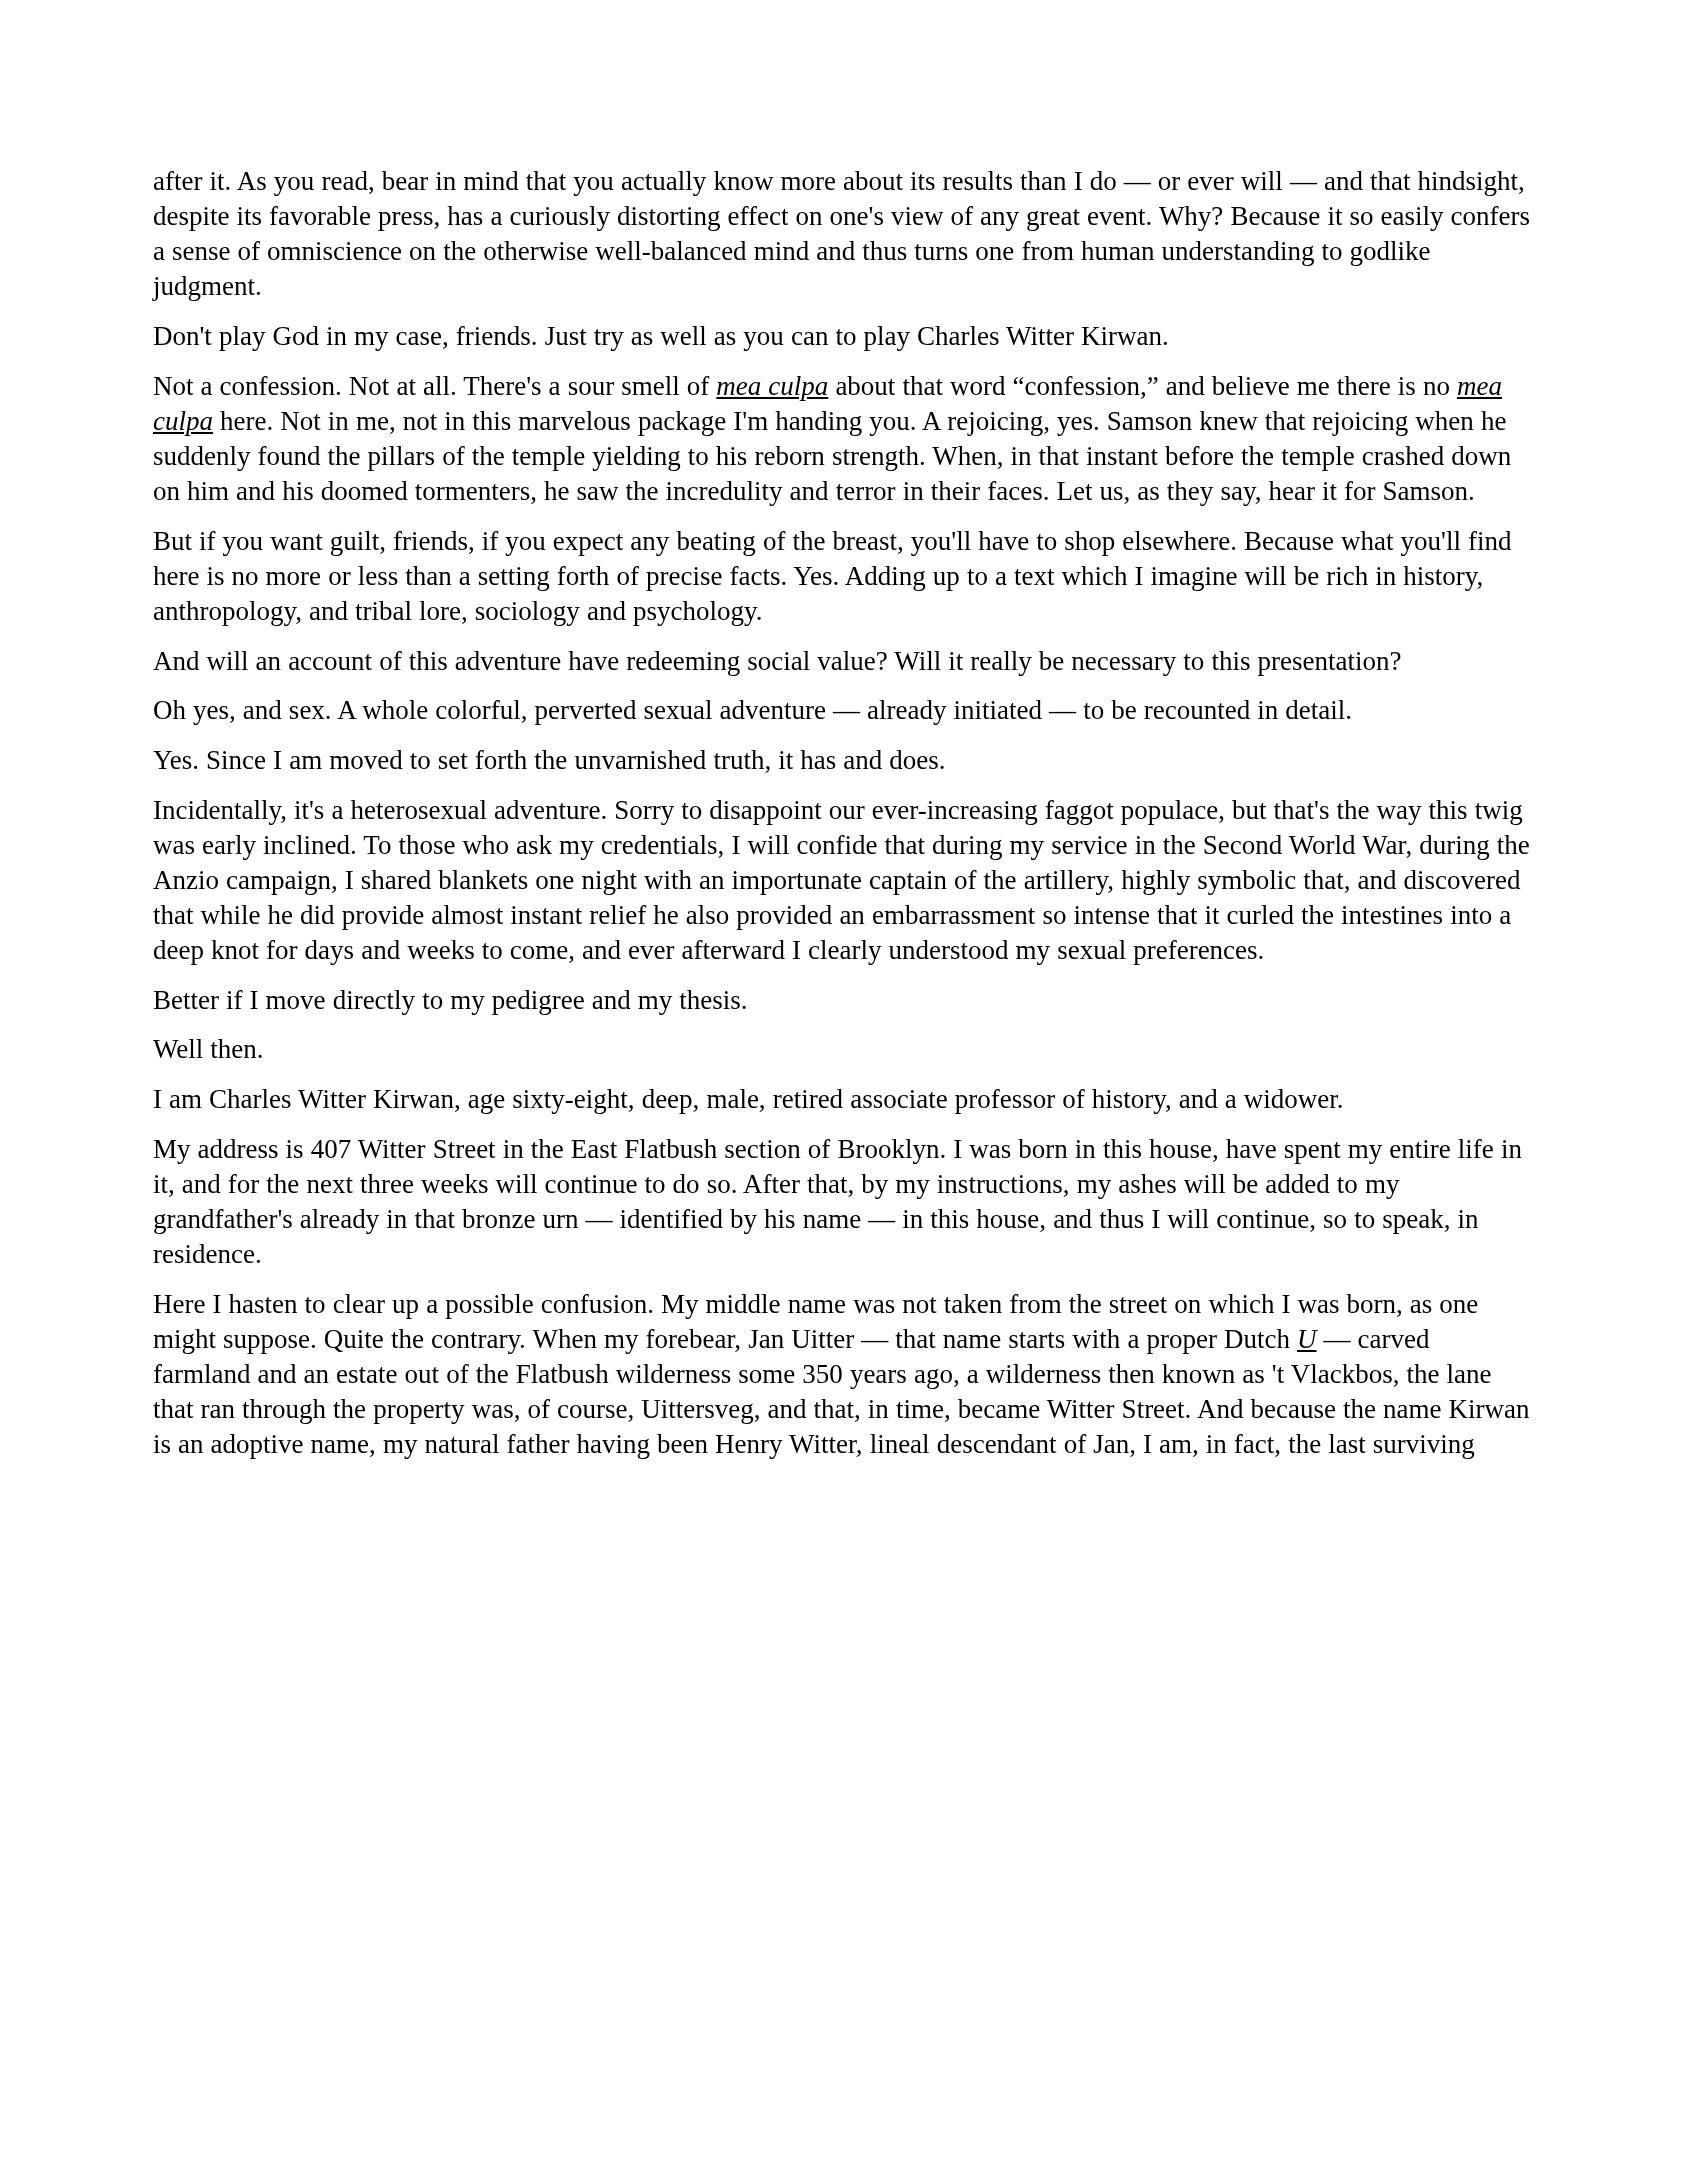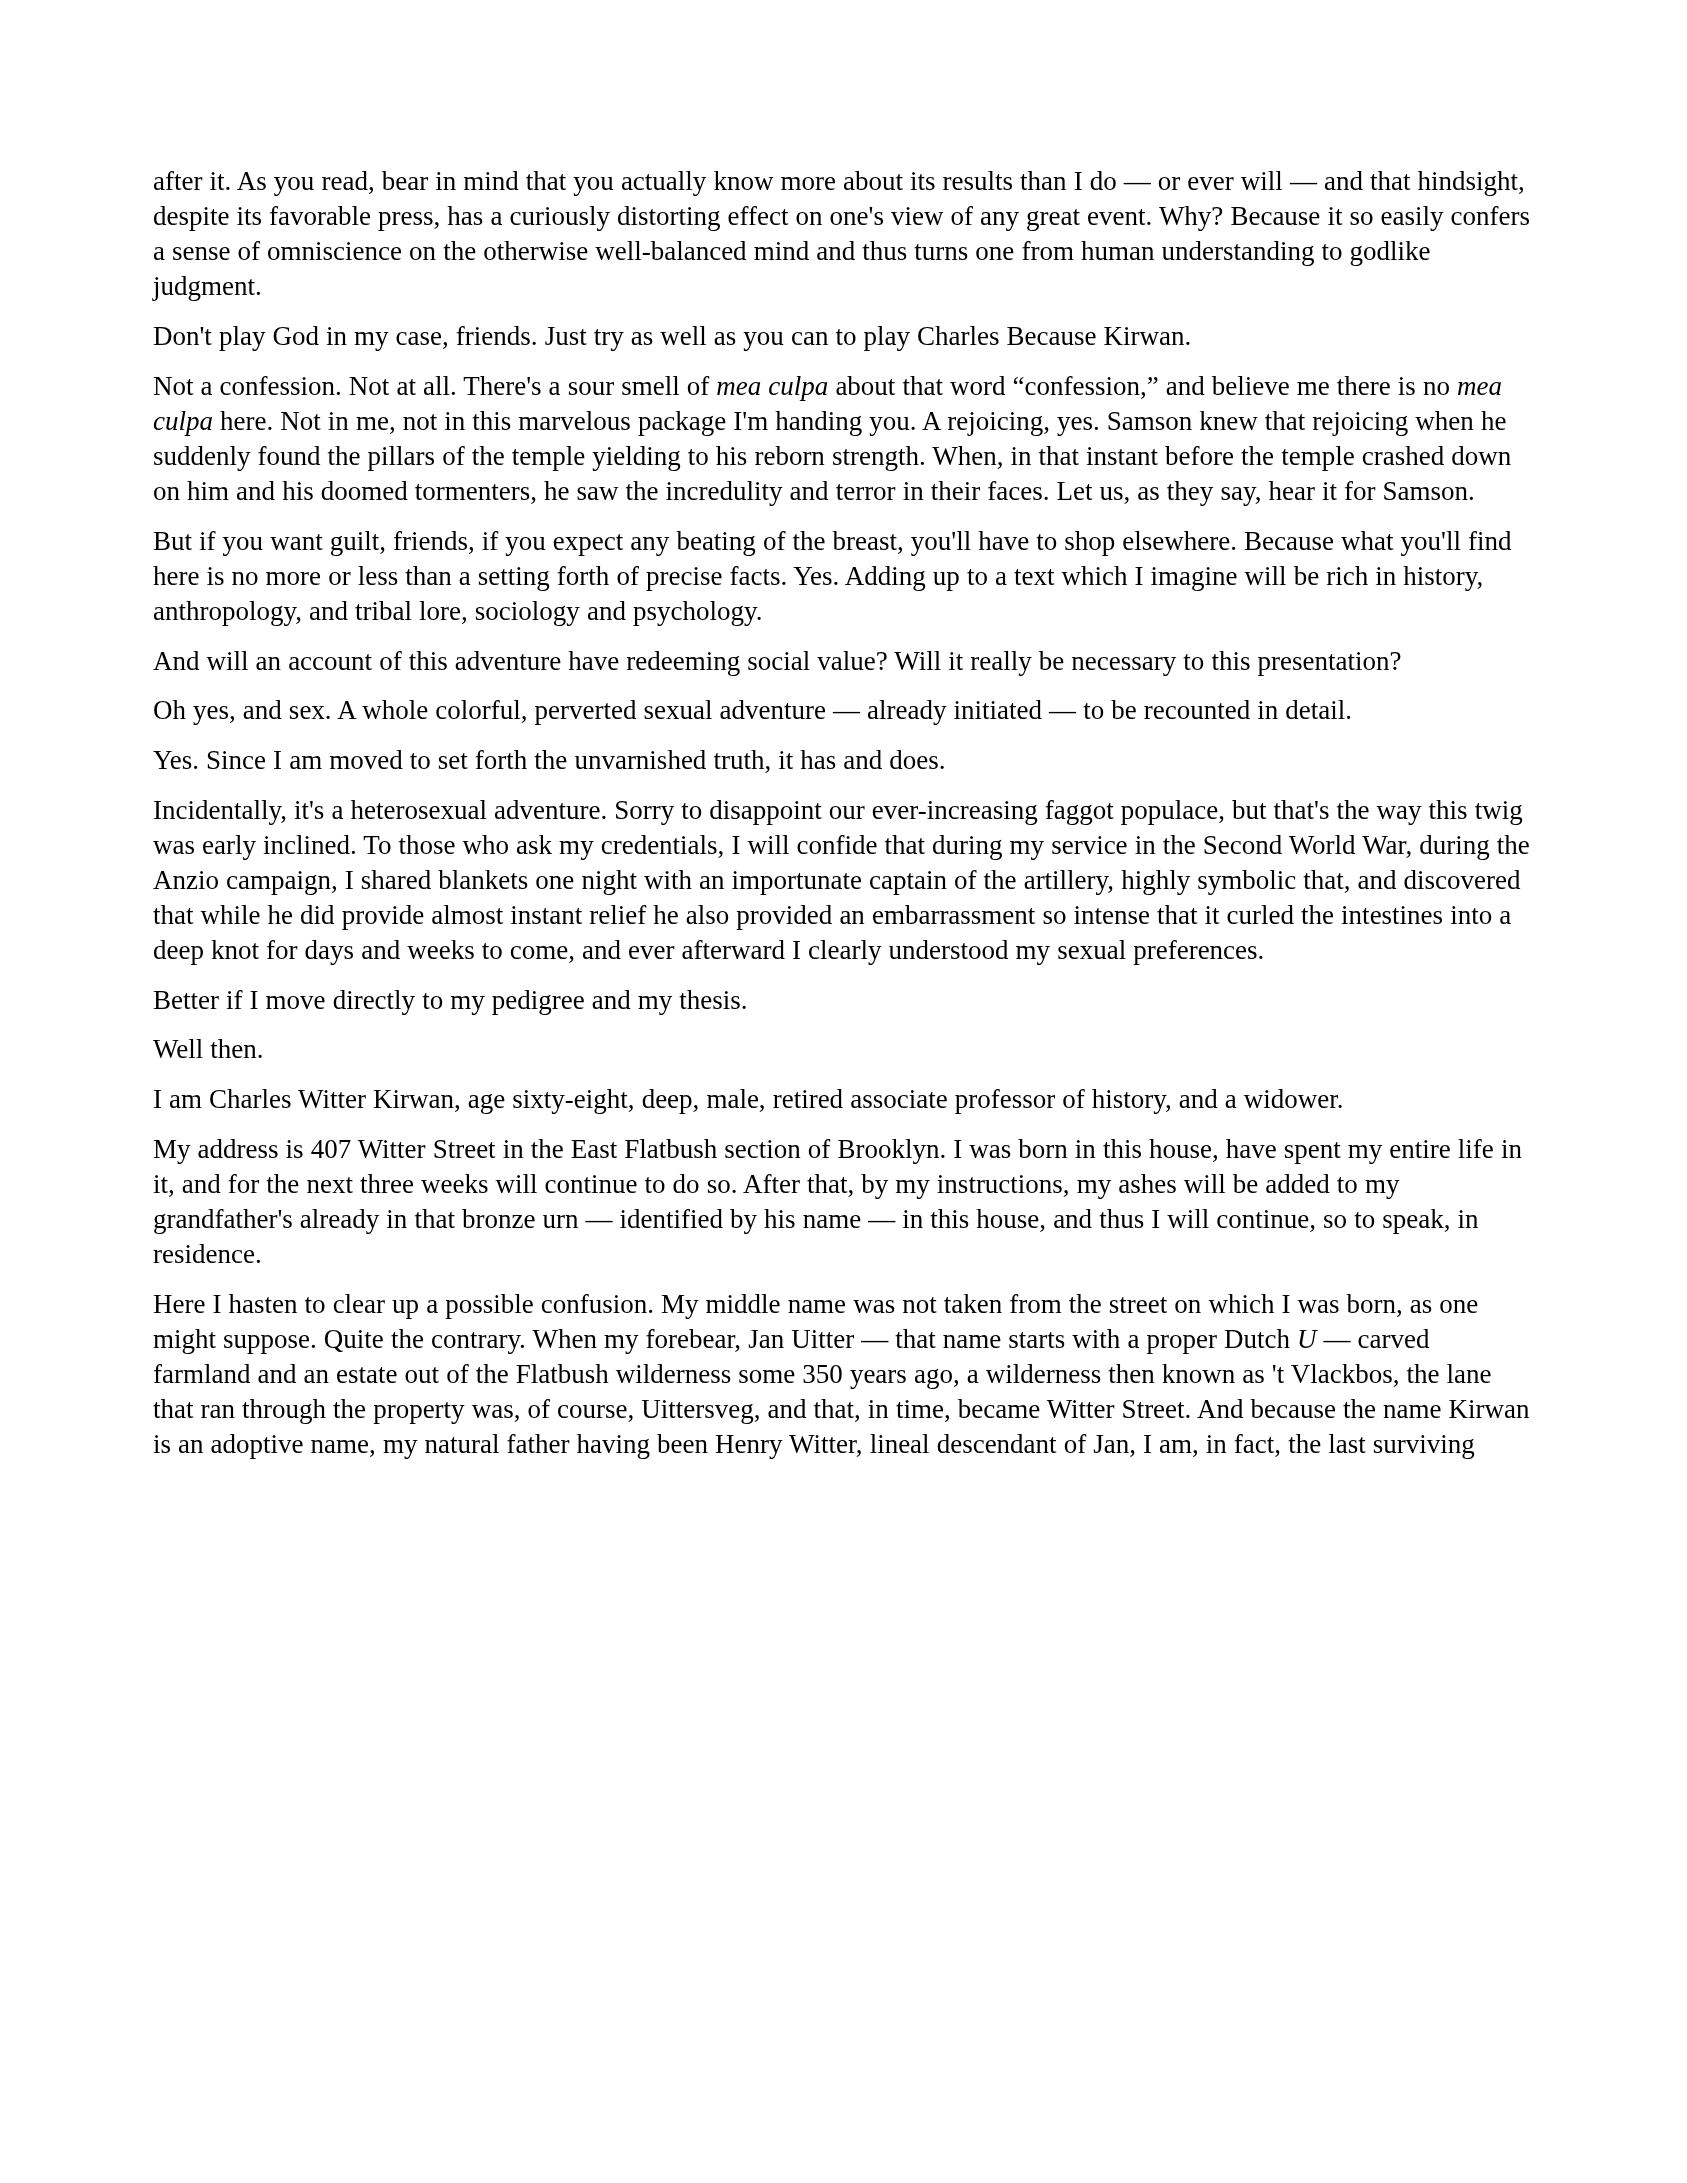--- a/index.html
+++ b/index.html
@@ -29,29 +29,30 @@
     font-size: 27px;
     line-height: 1.30;
     text-align: left;
     word-spacing: 0.3px;
   }
   p.para:last-child {
     margin-bottom: 0;
   }
   em {
     font-style: italic;
+    text-decoration: underline;
   }
 </style>
 </head>
 <body>
 
 <div class="page">
   <div class="body-text">
     <p class="para">after it. As you read, bear in mind that you actually know more about its results than I do — or ever will — and that hindsight, despite its favorable press, has a curiously distorting effect on one's view of any great event. Why? Because it so easily confers a sense of omniscience on the otherwise well-balanced mind and thus turns one from human understanding to godlike judgment.</p>
-    <p class="para">Don't play God in my case, friends. Just try as well as you can to play Charles Because Kirwan.</p>
+    <p class="para">Don't play God in my case, friends. Just try as well as you can to play Charles Witter Kirwan.</p>
     <p class="para">Not a confession. Not at all. There's a sour smell of <em>mea culpa</em> about that word “confession,” and believe me there is no <em>mea culpa</em> here. Not in me, not in this marvelous package I'm handing you. A rejoicing, yes. Samson knew that rejoicing when he suddenly found the pillars of the temple yielding to his reborn strength. When, in that instant before the temple crashed down on him and his doomed tormenters, he saw the incredulity and terror in their faces. Let us, as they say, hear it for Samson.</p>
     <p class="para">But if you want guilt, friends, if you expect any beating of the breast, you'll have to shop elsewhere. Because what you'll find here is no more or less than a setting forth of precise facts. Yes. Adding up to a text which I imagine will be rich in history, anthropology, and tribal lore, sociology and psychology.</p>
     <p class="para">And will an account of this adventure have redeeming social value? Will it really be necessary to this presentation?</p>
     <p class="para">Oh yes, and sex. A whole colorful, perverted sexual adventure — already initiated — to be recounted in detail.</p>
     <p class="para">Yes. Since I am moved to set forth the unvarnished truth, it has and does.</p>
     <p class="para">Incidentally, it's a heterosexual adventure. Sorry to disappoint our ever-increasing faggot populace, but that's the way this twig was early inclined. To those who ask my credentials, I will confide that during my service in the Second World War, during the Anzio campaign, I shared blankets one night with an importunate captain of the artillery, highly symbolic that, and discovered that while he did provide almost instant relief he also provided an embarrassment so intense that it curled the intestines into a deep knot for days and weeks to come, and ever afterward I clearly understood my sexual preferences.</p>
     <p class="para">Better if I move directly to my pedigree and my thesis.</p>
     <p class="para">Well then.</p>
     <p class="para">I am Charles Witter Kirwan, age sixty-eight, deep, male, retired associate professor of history, and a widower.</p>
     <p class="para">My address is 407 Witter Street in the East Flatbush section of Brooklyn. I was born in this house, have spent my entire life in it, and for the next three weeks will continue to do so. After that, by my instructions, my ashes will be added to my grandfather's already in that bronze urn — identified by his name — in this house, and thus I will continue, so to speak, in residence.</p>

